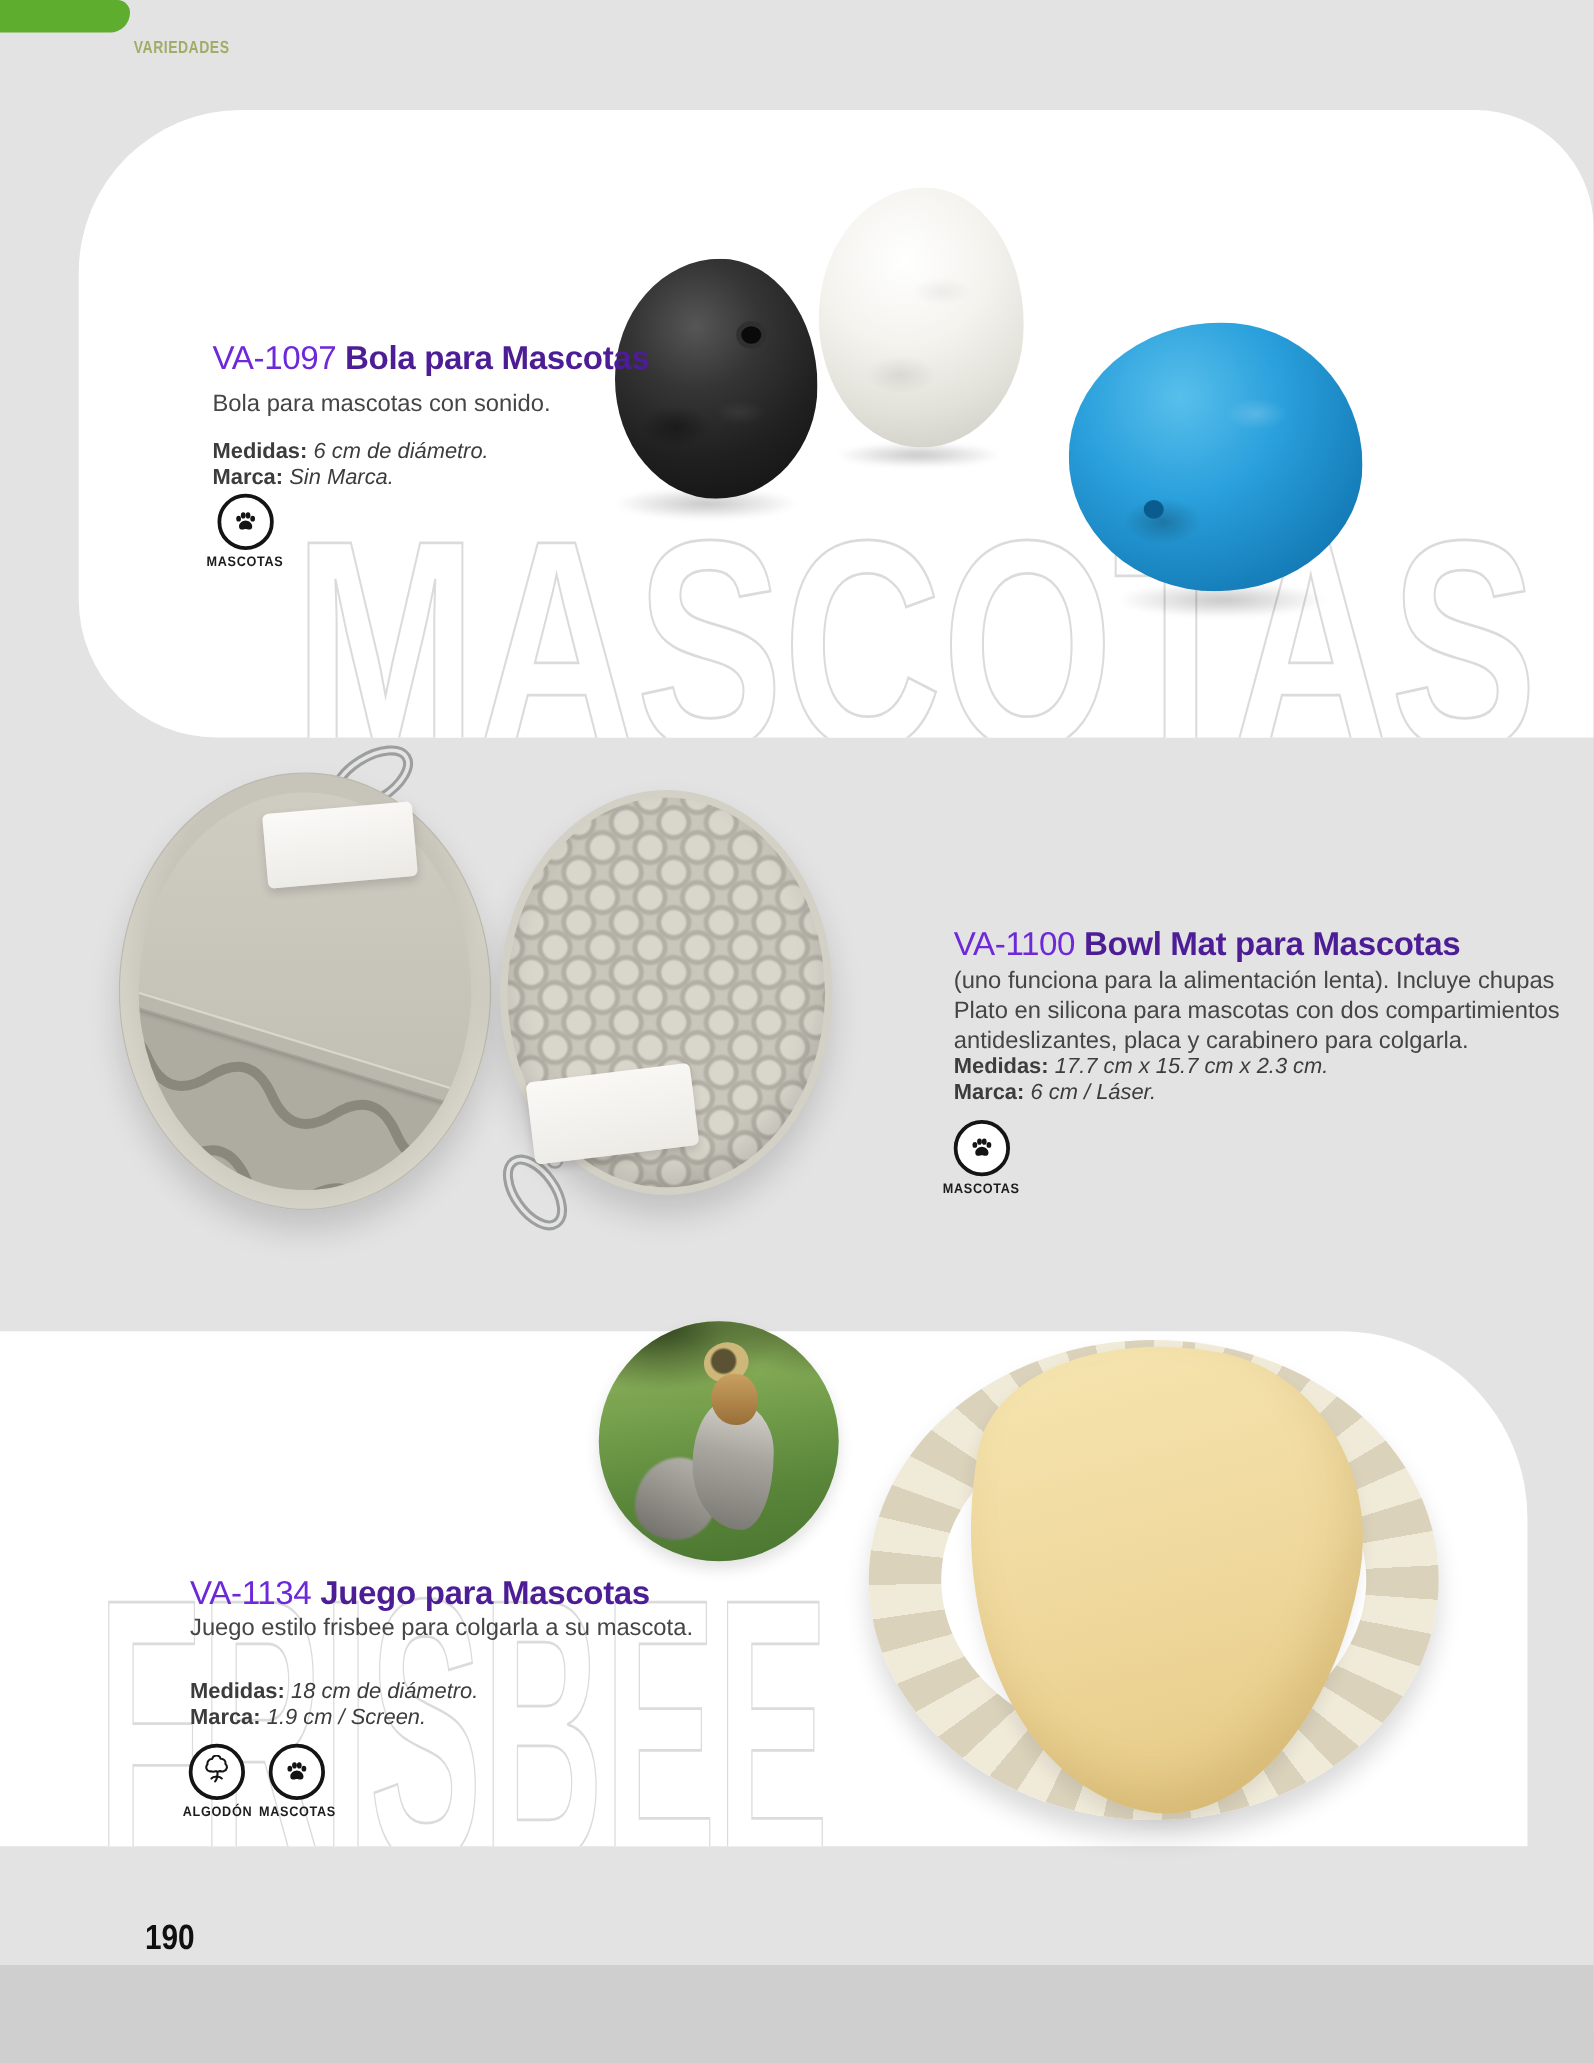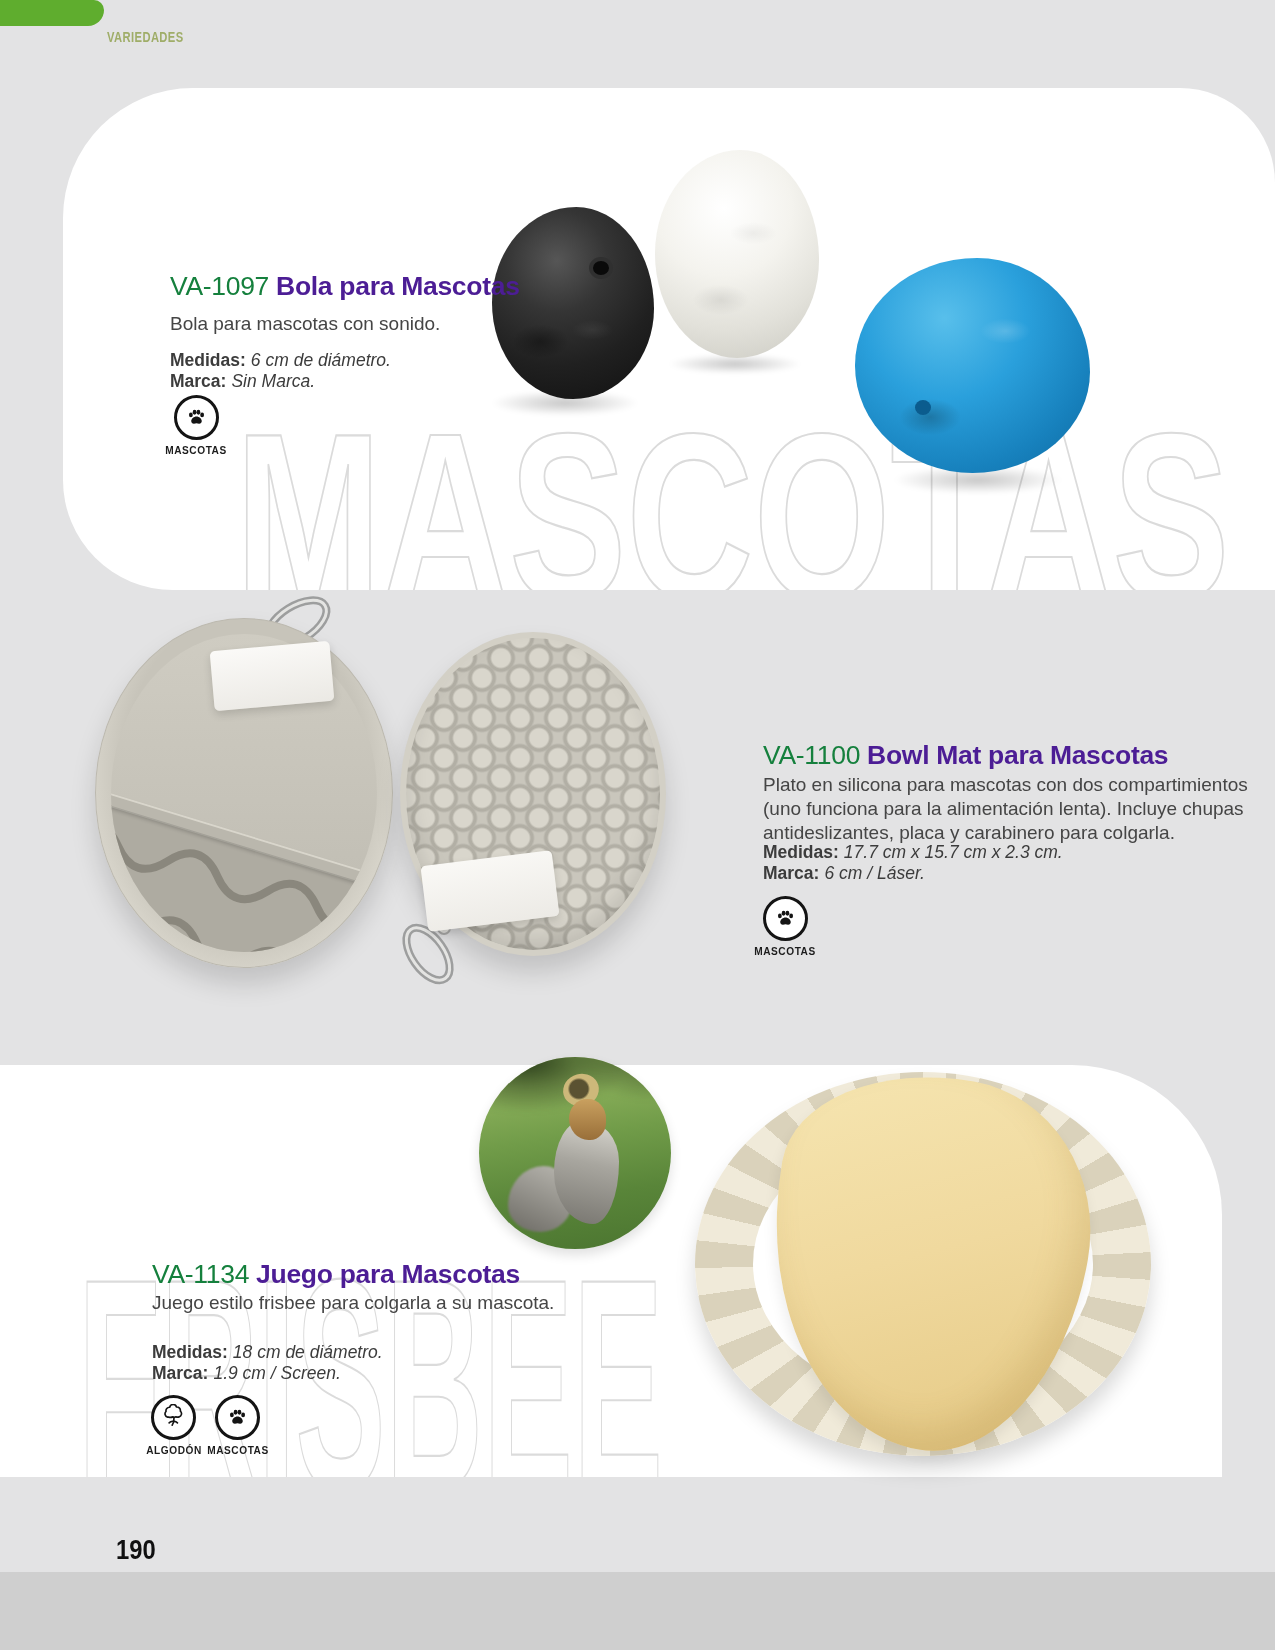--- a/index.html
+++ b/index.html
@@ -18,21 +18,21 @@
   .card3{left:0;top:1065px;width:1222px;height:412px;border-radius:0 150px 0 0;z-index:1;}
 
   
   .wm{position:absolute;font-weight:700;color:#ffffff;-webkit-text-stroke:2.2px #dbdbdb;
       white-space:nowrap;transform-origin:left bottom;line-height:.75;z-index:1;}
   .wm1{left:172px;bottom:-16px;font-size:238px;transform:scaleX(.74);}
   .wm3{left:78px;bottom:-20px;font-size:300px;transform:scaleX(.45);}
 
   
   .p-title{white-space:nowrap;font-size:26.5px;letter-spacing:-.3px;z-index:4;}
-  .p-title .code{font-weight:400;color:#15803d;margin-right:7px;}
+  .p-title .code{font-weight:400;color:#6d28d9;margin-right:7px;}
   .p-title .name{font-weight:700;color:#4c1d95;}
   .p-desc{z-index:4;}
   .p-desc .dline{display:block;font-size:19px;line-height:24px;color:#454545;white-space:nowrap;}
   .p-specs{z-index:4;}
   .spec-row{font-size:17.5px;line-height:21px;color:#3c3c3c;white-space:nowrap;}
   .slbl{font-weight:700;margin-right:5px;}
   .sval{font-style:italic;}
   .icon-circle{width:45px;height:45px;border:3px solid #141414;border-radius:50%;background:#fff;
                display:flex;align-items:center;justify-content:center;box-sizing:border-box;z-index:4;}
   .icon-circle svg{width:27px;height:27px;}
@@ -200,22 +200,22 @@
       <ellipse cx="40" cy="42" rx="30" ry="16" transform="rotate(55 40 42)" stroke="#9d9e9e" stroke-width="8"></ellipse>
       <ellipse cx="40" cy="42" rx="30" ry="16" transform="rotate(55 40 42)" stroke="#e4e4e2" stroke-width="3"></ellipse>
       <circle cx="56" cy="16" r="6" fill="#d9d8d4" stroke="#a3a3a1" stroke-width="2"></circle>
     </svg>
   </div>
 
   <div class="abs p-title" style="left:763px;top:740px">
     <span class="code">VA-1100</span><span class="name">Bowl Mat para Mascotas</span>
   </div>
   <div class="abs p-desc" style="left:763px;top:773px">
+    <span class="dline">(uno funciona para la alimentación lenta). Incluye chupas</span>
     <span class="dline">Plato en silicona para mascotas con dos compartimientos</span>
-    <span class="dline">(uno funciona para la alimentación lenta). Incluye chupas</span>
     <span class="dline">antideslizantes, placa  y carabinero para colgarla.</span>
   </div>
   <div class="abs p-specs" style="left:763px;top:842px">
     <div class="spec-row">
       <span class="slbl">Medidas:</span><span class="sval">17.7 cm x 15.7 cm x 2.3 cm.</span>
     </div>
     <div class="spec-row">
       <span class="slbl">Marca:</span><span class="sval">6 cm / Láser.</span>
     </div>
   </div>

